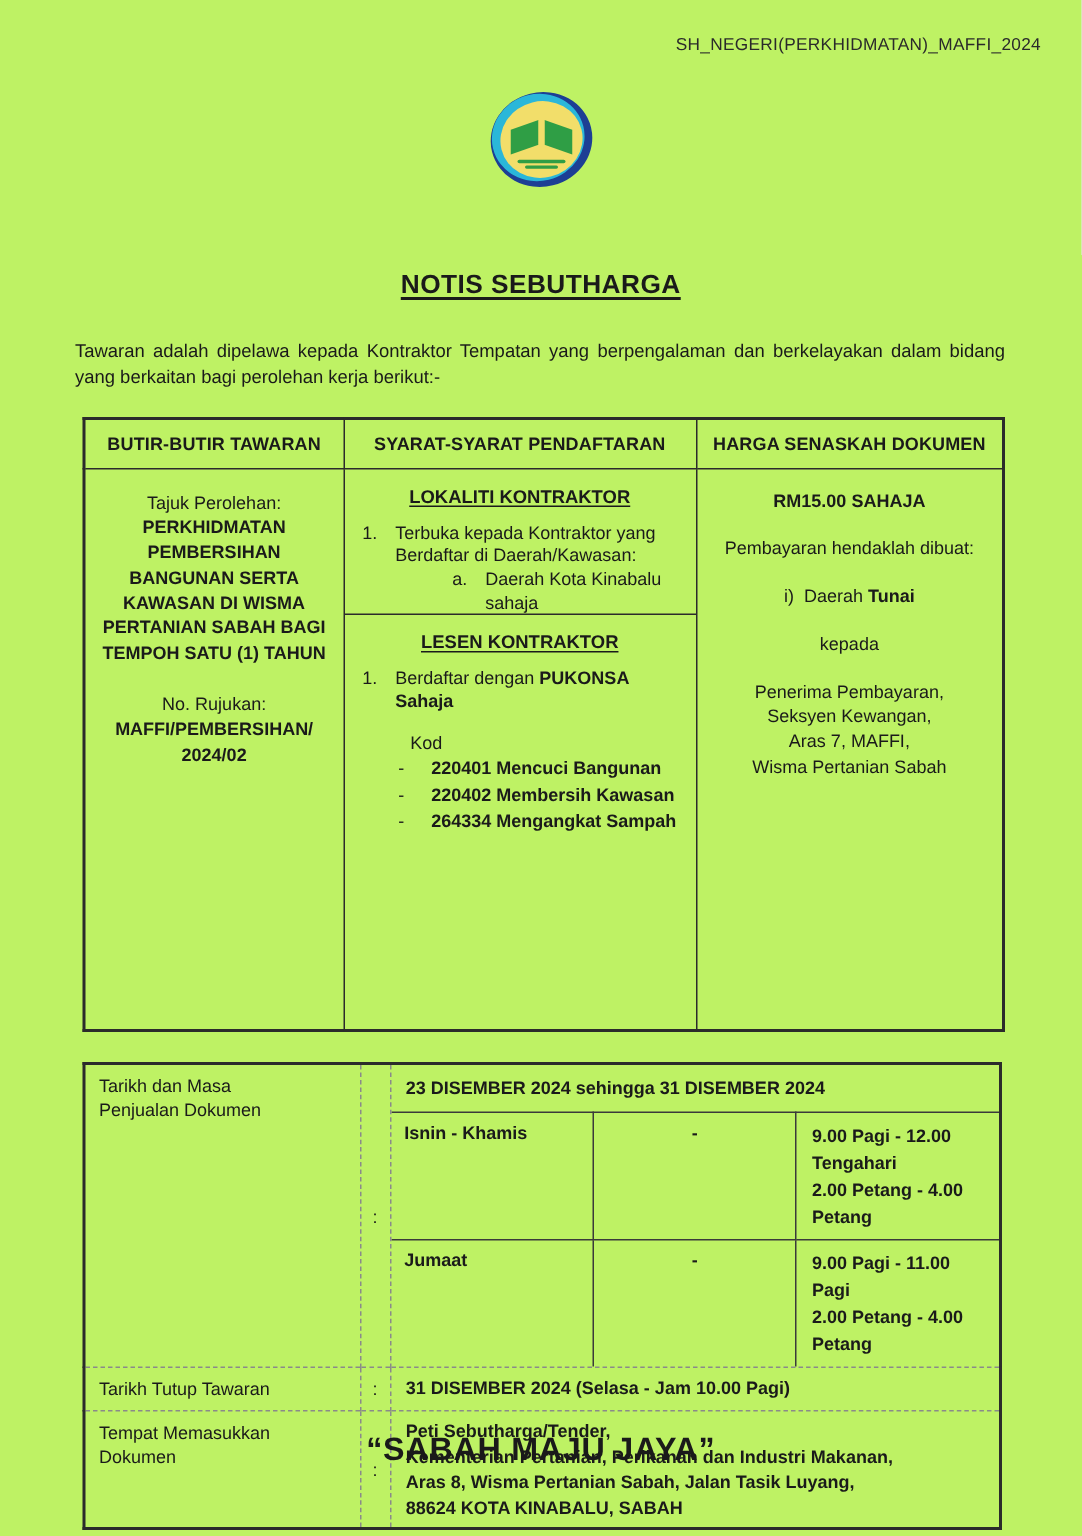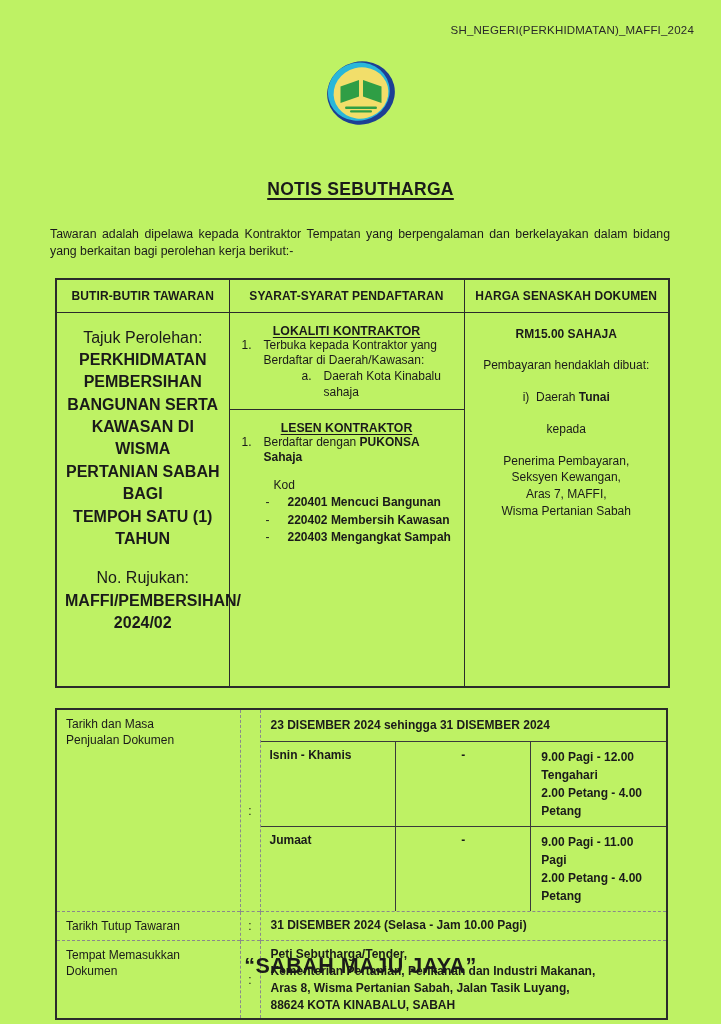--- a/index.html
+++ b/index.html
@@ -78,36 +78,37 @@
     font-weight: bold;
     text-align: center;
     vertical-align: middle;
     letter-spacing: 0.1px;
   }
   .main-table td { vertical-align: top; height: 375px; padding: 0; }
   .col-butir { width: 173px; }
   .col-syarat { width: 235px; }
   .col-harga { width: 205px; }
 
-  .butir-cell { padding: 14px 8px; text-align: center; font-size: 16px; line-height: 1.4; }
+  .butir-cell { padding: 14px 8px; text-align: center; font-size: 12px; line-height: 1.4; }
   .butir-cell .bold-line { font-weight: bold; }
   .gap-14 { height: 17px; }
 
   .syarat-sec1 {
     height: 97px;
     border-bottom: 1.5px solid #2b2b2b;
     padding: 11px 10px 0 10px;
   }
   .syarat-sec2 { padding: 11px 10px 0 10px; }
   .sec-heading {
     text-align: center;
     font-size: 12.3px;
     font-weight: bold;
     text-decoration: underline;
     text-underline-offset: 2px;
+    margin-bottom: 10px;
   }
   .num-item { display: flex; font-size: 12px; line-height: 1.32; }
   .num-item .no { width: 24px; flex: 0 0 24px; padding-left: 2px; }
   .sub-item { display: flex; font-size: 12px; line-height: 1.32; margin-left: 62px; }
   .sub-item .no { width: 22px; flex: 0 0 22px; }
   .kod-label { font-size: 12px; margin: 12px 0 2px 34px; }
   .kod-row { display: flex; font-size: 12px; font-weight: bold; line-height: 1.45; margin-left: 26px; }
   .kod-row .dash { width: 22px; flex: 0 0 22px; font-weight: normal; }
   .b { font-weight: bold; }
 
@@ -246,21 +247,21 @@
             <div class="kod-row">
               <span class="dash">-</span>
               <span>220401 Mencuci Bangunan</span>
             </div>
             <div class="kod-row">
               <span class="dash">-</span>
               <span>220402 Membersih Kawasan</span>
             </div>
             <div class="kod-row">
               <span class="dash">-</span>
-              <span>220403 Mengangkat Sampah</span>
+              <span>264334 Mengangkat Sampah</span>
             </div>
           </div>
         </td>
         <td>
           <div class="harga-cell">
             <div class="harga-price">RM15.00 SAHAJA</div>
             <div class="harga-block">Pembayaran hendaklah dibuat:</div>
             <div class="harga-block"><span>i)</span>&nbsp;&nbsp;<span>Daerah </span><span class="b">Tunai</span></div>
             <div class="harga-block">kepada</div>
             <div class="harga-block">

